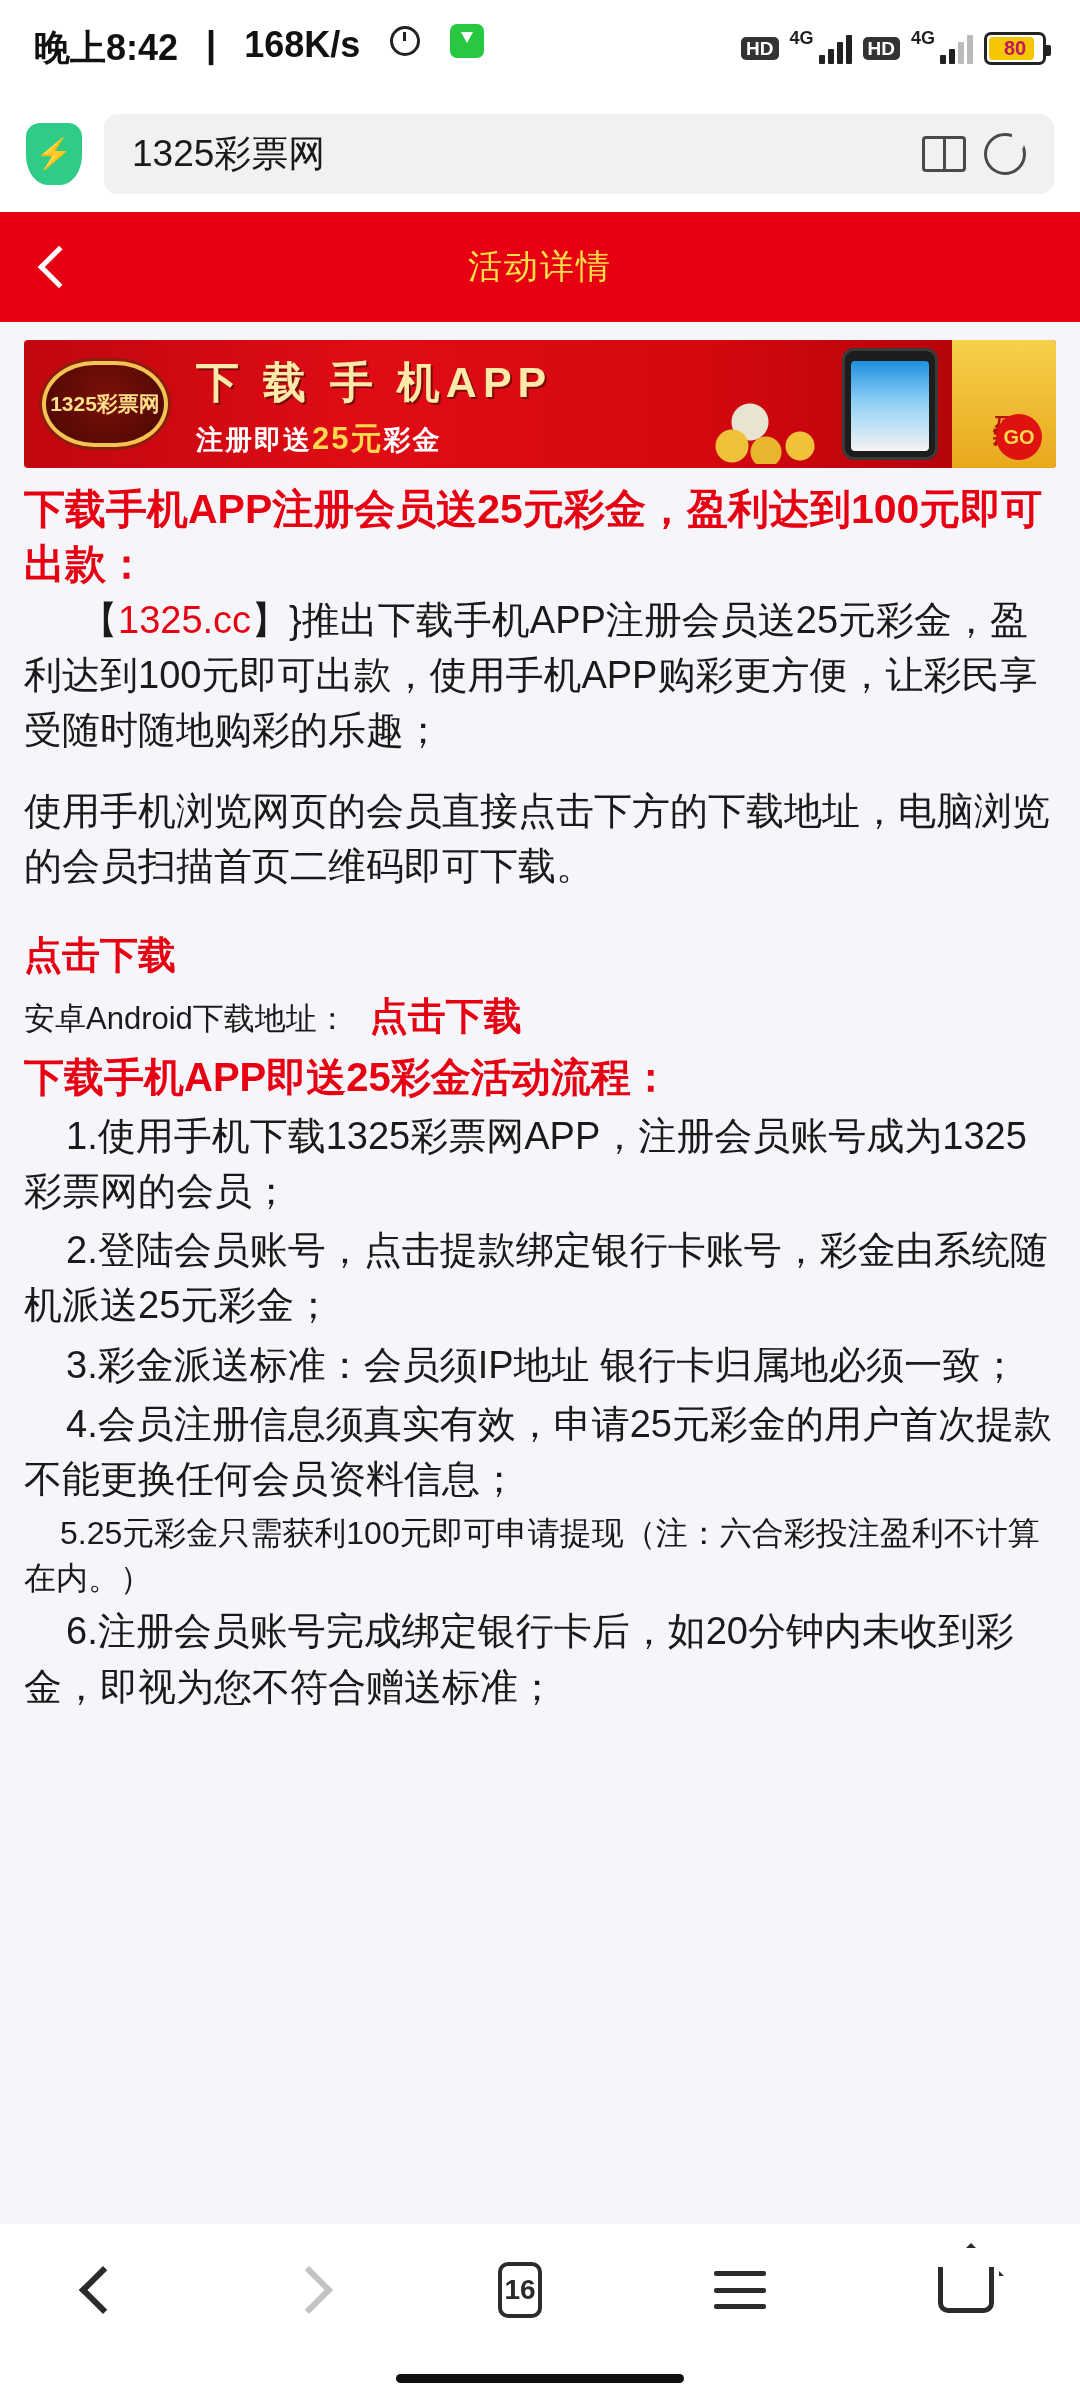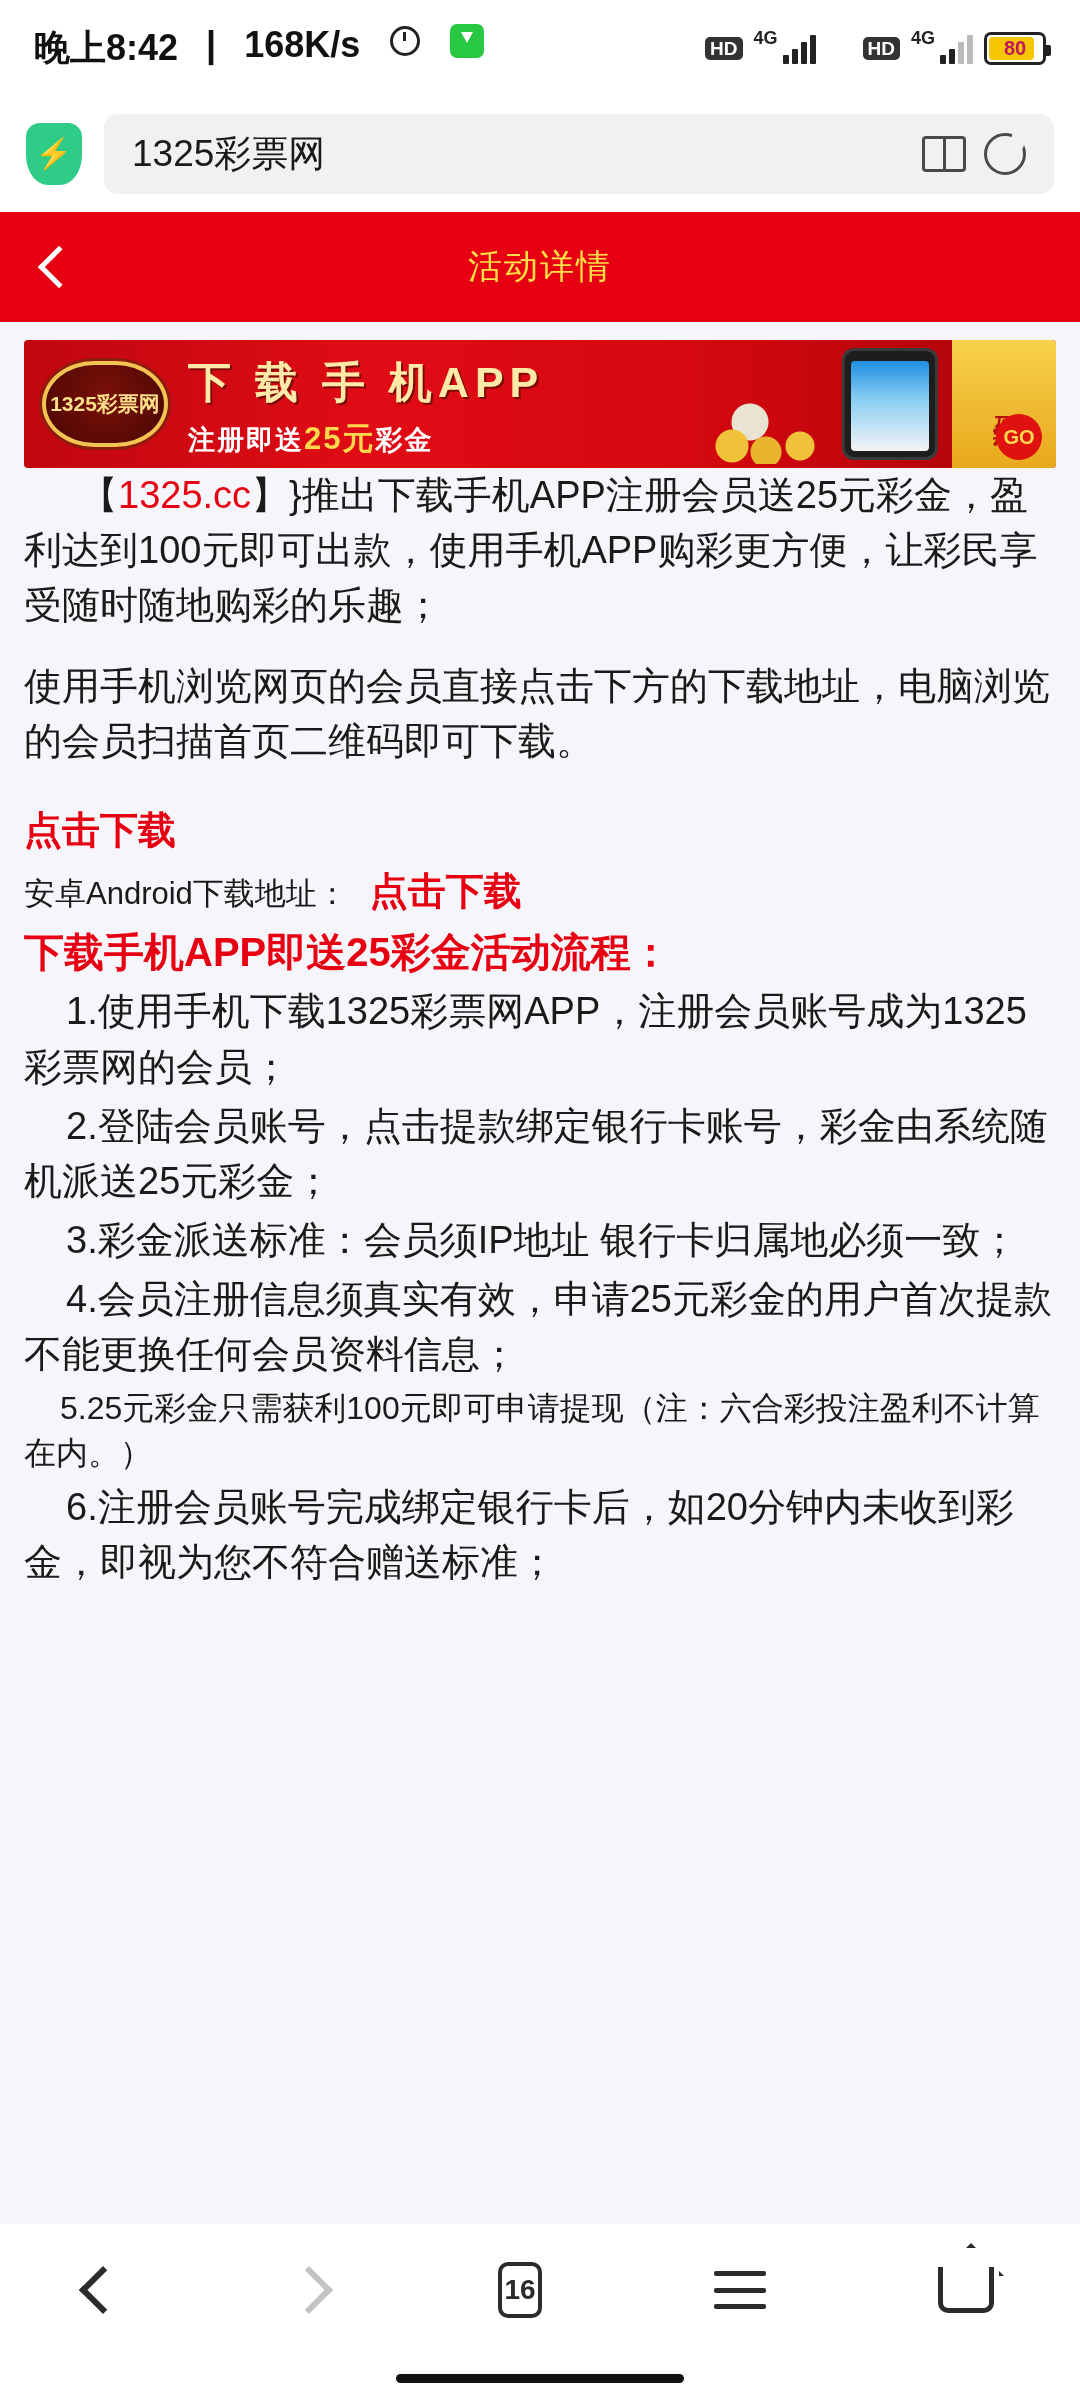--- a/index.html
+++ b/index.html
@@ -69,21 +69,20 @@
     gap: 11px;
   }
   .hd-badge {
     font-size: 19px;
     font-weight: 700;
     color: #fff;
     background: #333;
     border-radius: 5px;
     padding: 2px 5px;
     line-height: 1;
-    margin-left: 36px;
   }
   .net-label {
     font-size: 18px;
     color: #222;
     font-weight: 700;
     position: relative;
     top: -10px;
     margin-right: -6px;
   }
   .bars {
@@ -243,21 +242,21 @@
     box-shadow: 0 0 0 3px #8b1d0c;
   }
   .banner .logo-badge span {
     color: #ffdf8a;
     font-size: 21px;
     font-weight: 700;
     white-space: nowrap;
   }
   .banner .b-main {
     position: absolute;
-    left: 164px; top: 14px;
+    left: 172px; top: 14px;
   }
   .banner .b-line1 {
     color: #ffe9a8;
     font-size: 43px;
     font-weight: 700;
     letter-spacing: 6px;
     text-shadow: 2px 2px 0 #7a0a05;
   }
   .banner .b-line2 {
     margin-top: 6px;
@@ -492,20 +491,21 @@
         </div>
       </div>
       <div class="coins"></div>
       <div class="phone-img"></div>
       <div class="ribbon">
         <span>马上注册</span>
       </div>
       <div class="go">GO</div>
     </div>
 
+    <div class="h-red">下载手机APP注册会员送25元彩金，盈利达到100元即可出款：</div>
 
     <div class="p indent">
       <span>【</span><span class="brand">1325.cc</span><span>】}推出下载手机APP注册会员送25元彩金，盈利达到100元即可出款，使用手机APP购彩更方便，让彩民享受随时随地购彩的乐趣；</span>
     </div>
 
     <div class="spacer-sm"></div>
 
     <div class="p">使用手机浏览网页的会员直接点击下方的下载地址，电脑浏览的会员扫描首页二维码即可下载。</div>
 
     <div class="spacer-sm"></div>

